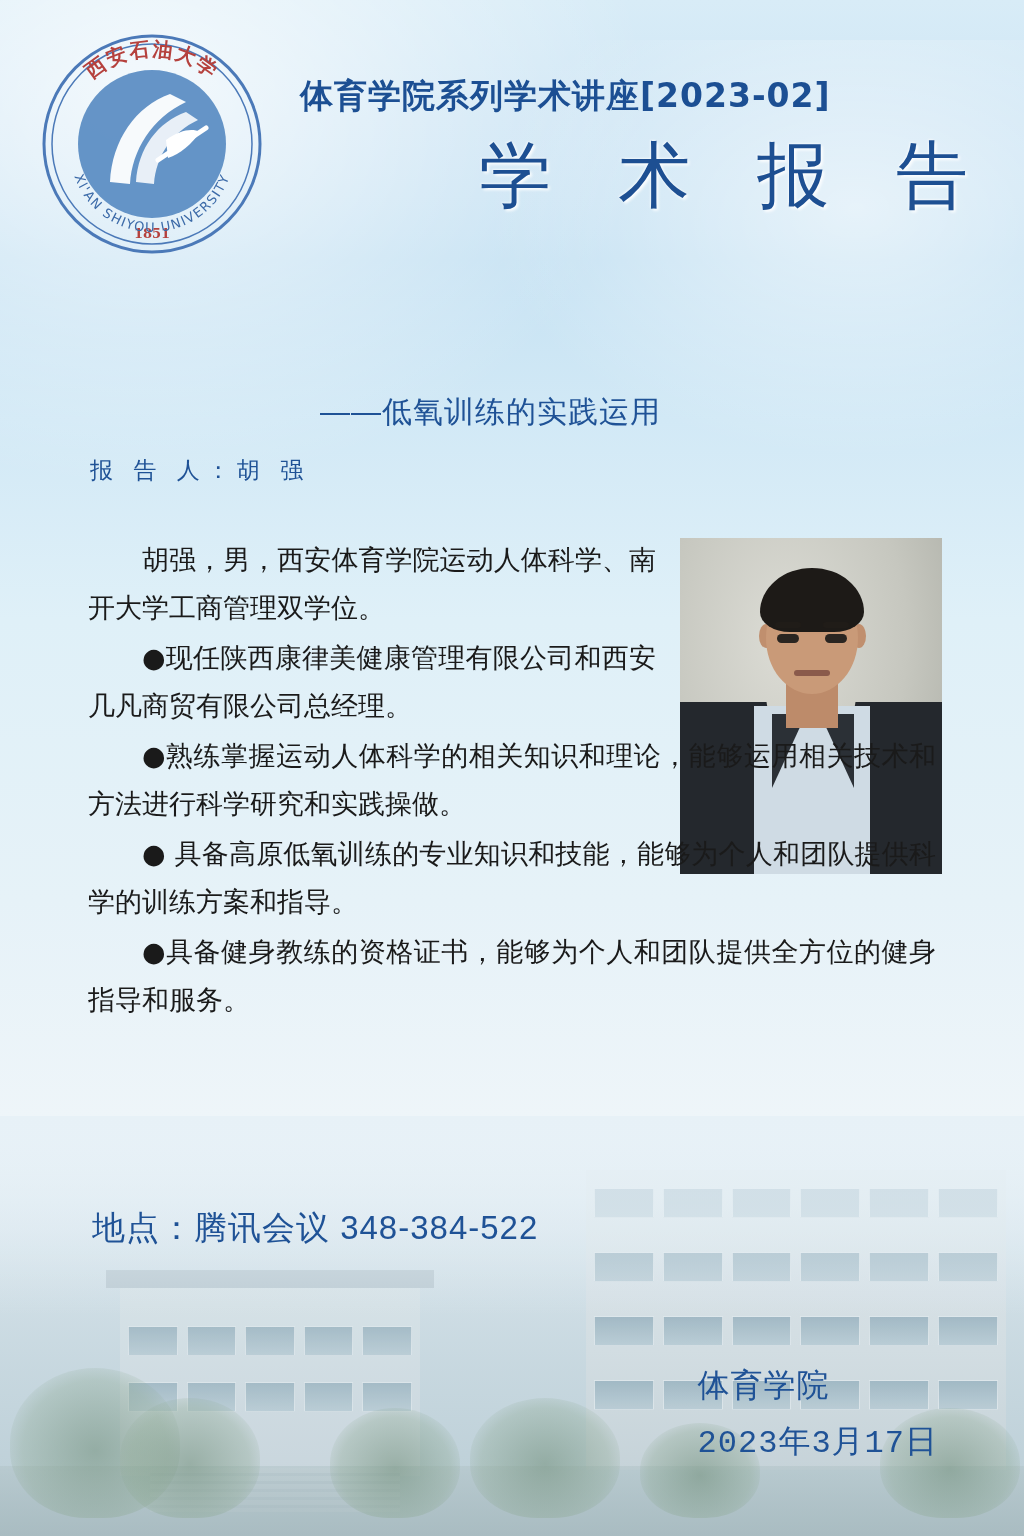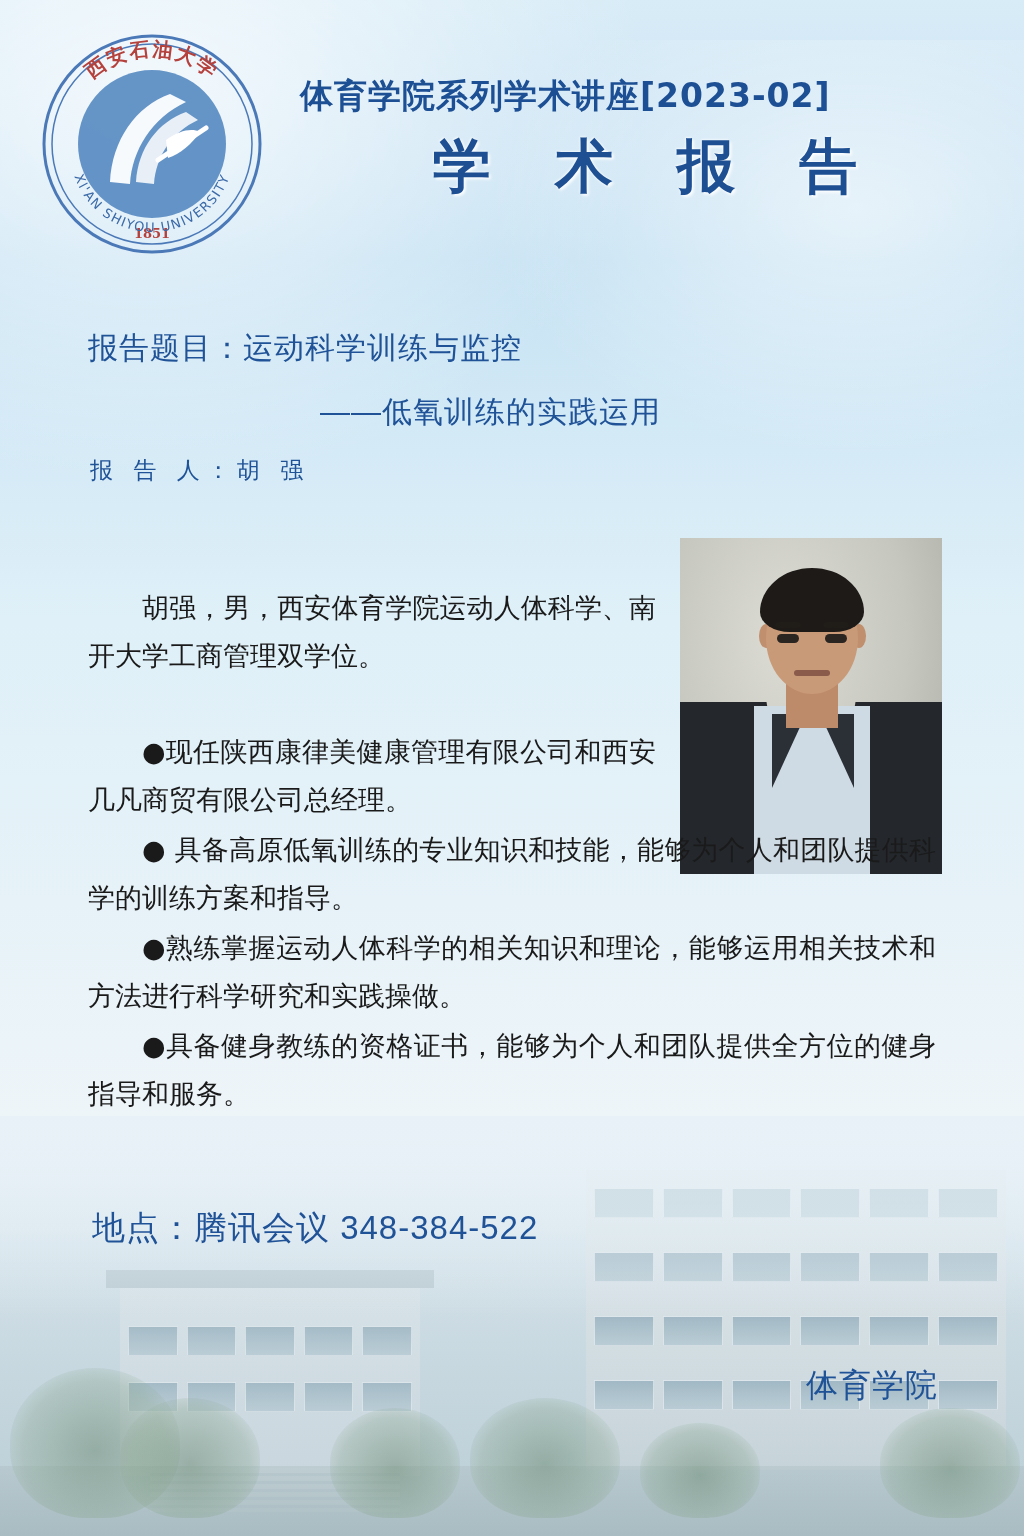--- a/index.html
+++ b/index.html
@@ -151,23 +151,23 @@
     font-weight: bold;
     letter-spacing: 1px;
     color: #1c4f93;
     font-family: "DejaVu Sans", "Liberation Sans", sans-serif;
   }
   .main-title {
     position: absolute;
     left: 300px;
     top: 128px;
     width: 690px;
-    text-align: center;
-    font-size: 58px;
-    font-weight: bold;
+    text-align: right;
+    font-size: 72px;
+    font-weight: normal;
     letter-spacing: 22px;
     text-indent: 22px;
     color: #1d4f92;
     text-shadow: 2px 2px 3px rgba(255,255,255,0.9), -1px -1px 2px rgba(255,255,255,0.6);
     font-family: "DejaVu Serif", "Liberation Serif", serif;
   }
 
   
   .topic {
     position: absolute;
@@ -305,21 +305,20 @@
     color: #1a1a1a;
     font-family: "DejaVu Sans", "Liberation Sans", sans-serif;
   }
   .bio p {
     margin: 0 0 2px 0;
     text-align: justify;
   }
   .bio p.indent { text-indent: 54px; }
   .bio p.narrow {
     width: 568px;
-    margin-top: 48px;
   }
 
   
   .meta {
     position: absolute;
     left: 92px;
     top: 1200px;
     font-size: 33px;
     line-height: 56px;
     color: #1f5296;
@@ -434,21 +433,20 @@
       <text font-family="DejaVu Sans, sans-serif" font-size="13" fill="#3b6aa8" letter-spacing="1.5">
         <textPath href="#arcBot" startOffset="50%" text-anchor="middle">XI'AN SHIYOU UNIVERSITY</textPath>
       </text>
     </svg>
   </div>
 
   <div class="series-title">体育学院系列学术讲座[2023-02]</div>
 
   <div class="main-title">学 术 报 告</div>
 
-  <div class="topic">报告题目：运动科学训练与监控</div>
   <div class="topic-sub">——低氧训练的实践运用</div>
   <div class="speaker">报 告 人：胡 强</div>
 
   <div class="portrait">
     <div class="p-bg"></div>
     <div class="p-suit-l"></div>
     <div class="p-suit-r"></div>
     <div class="p-shirt"></div>
     <div class="p-collar-l"></div>
     <div class="p-collar-r"></div>
@@ -460,26 +458,27 @@
     <div class="p-brow-l"></div>
     <div class="p-brow-r"></div>
     <div class="p-eye-l"></div>
     <div class="p-eye-r"></div>
     <div class="p-mouth"></div>
   </div>
 
   <div class="bio">
     <p class="indent narrow">胡强，男，西安体育学院运动人体科学、南开大学工商管理双学位。</p>
     <p class="indent narrow">●现任陕西康律美健康管理有限公司和西安几凡商贸有限公司总经理。</p>
+    <p class="indent">●熟练掌握运动人体科学的相关知识和理论，能够运用相关技术和方法进行科学研究和实践操做。</p>
     <p class="indent">● 具备高原低氧训练的专业知识和技能，能够为个人和团队提供科学的训练方案和指导。</p>
-    <p class="indent">●熟练掌握运动人体科学的相关知识和理论，能够运用相关技术和方法进行科学研究和实践操做。</p>
     <p class="indent">●具备健身教练的资格证书，能够为个人和团队提供全方位的健身指导和服务。</p>
   </div>
 
   <div class="meta">
     <div>地点：腾讯会议 348-384-522</div>
   </div>
 
   <div class="sign">
     <div>体育学院</div>
+    <div>2023年3月17日</div>
   </div>
 
 </div>
 
 </body></html>

